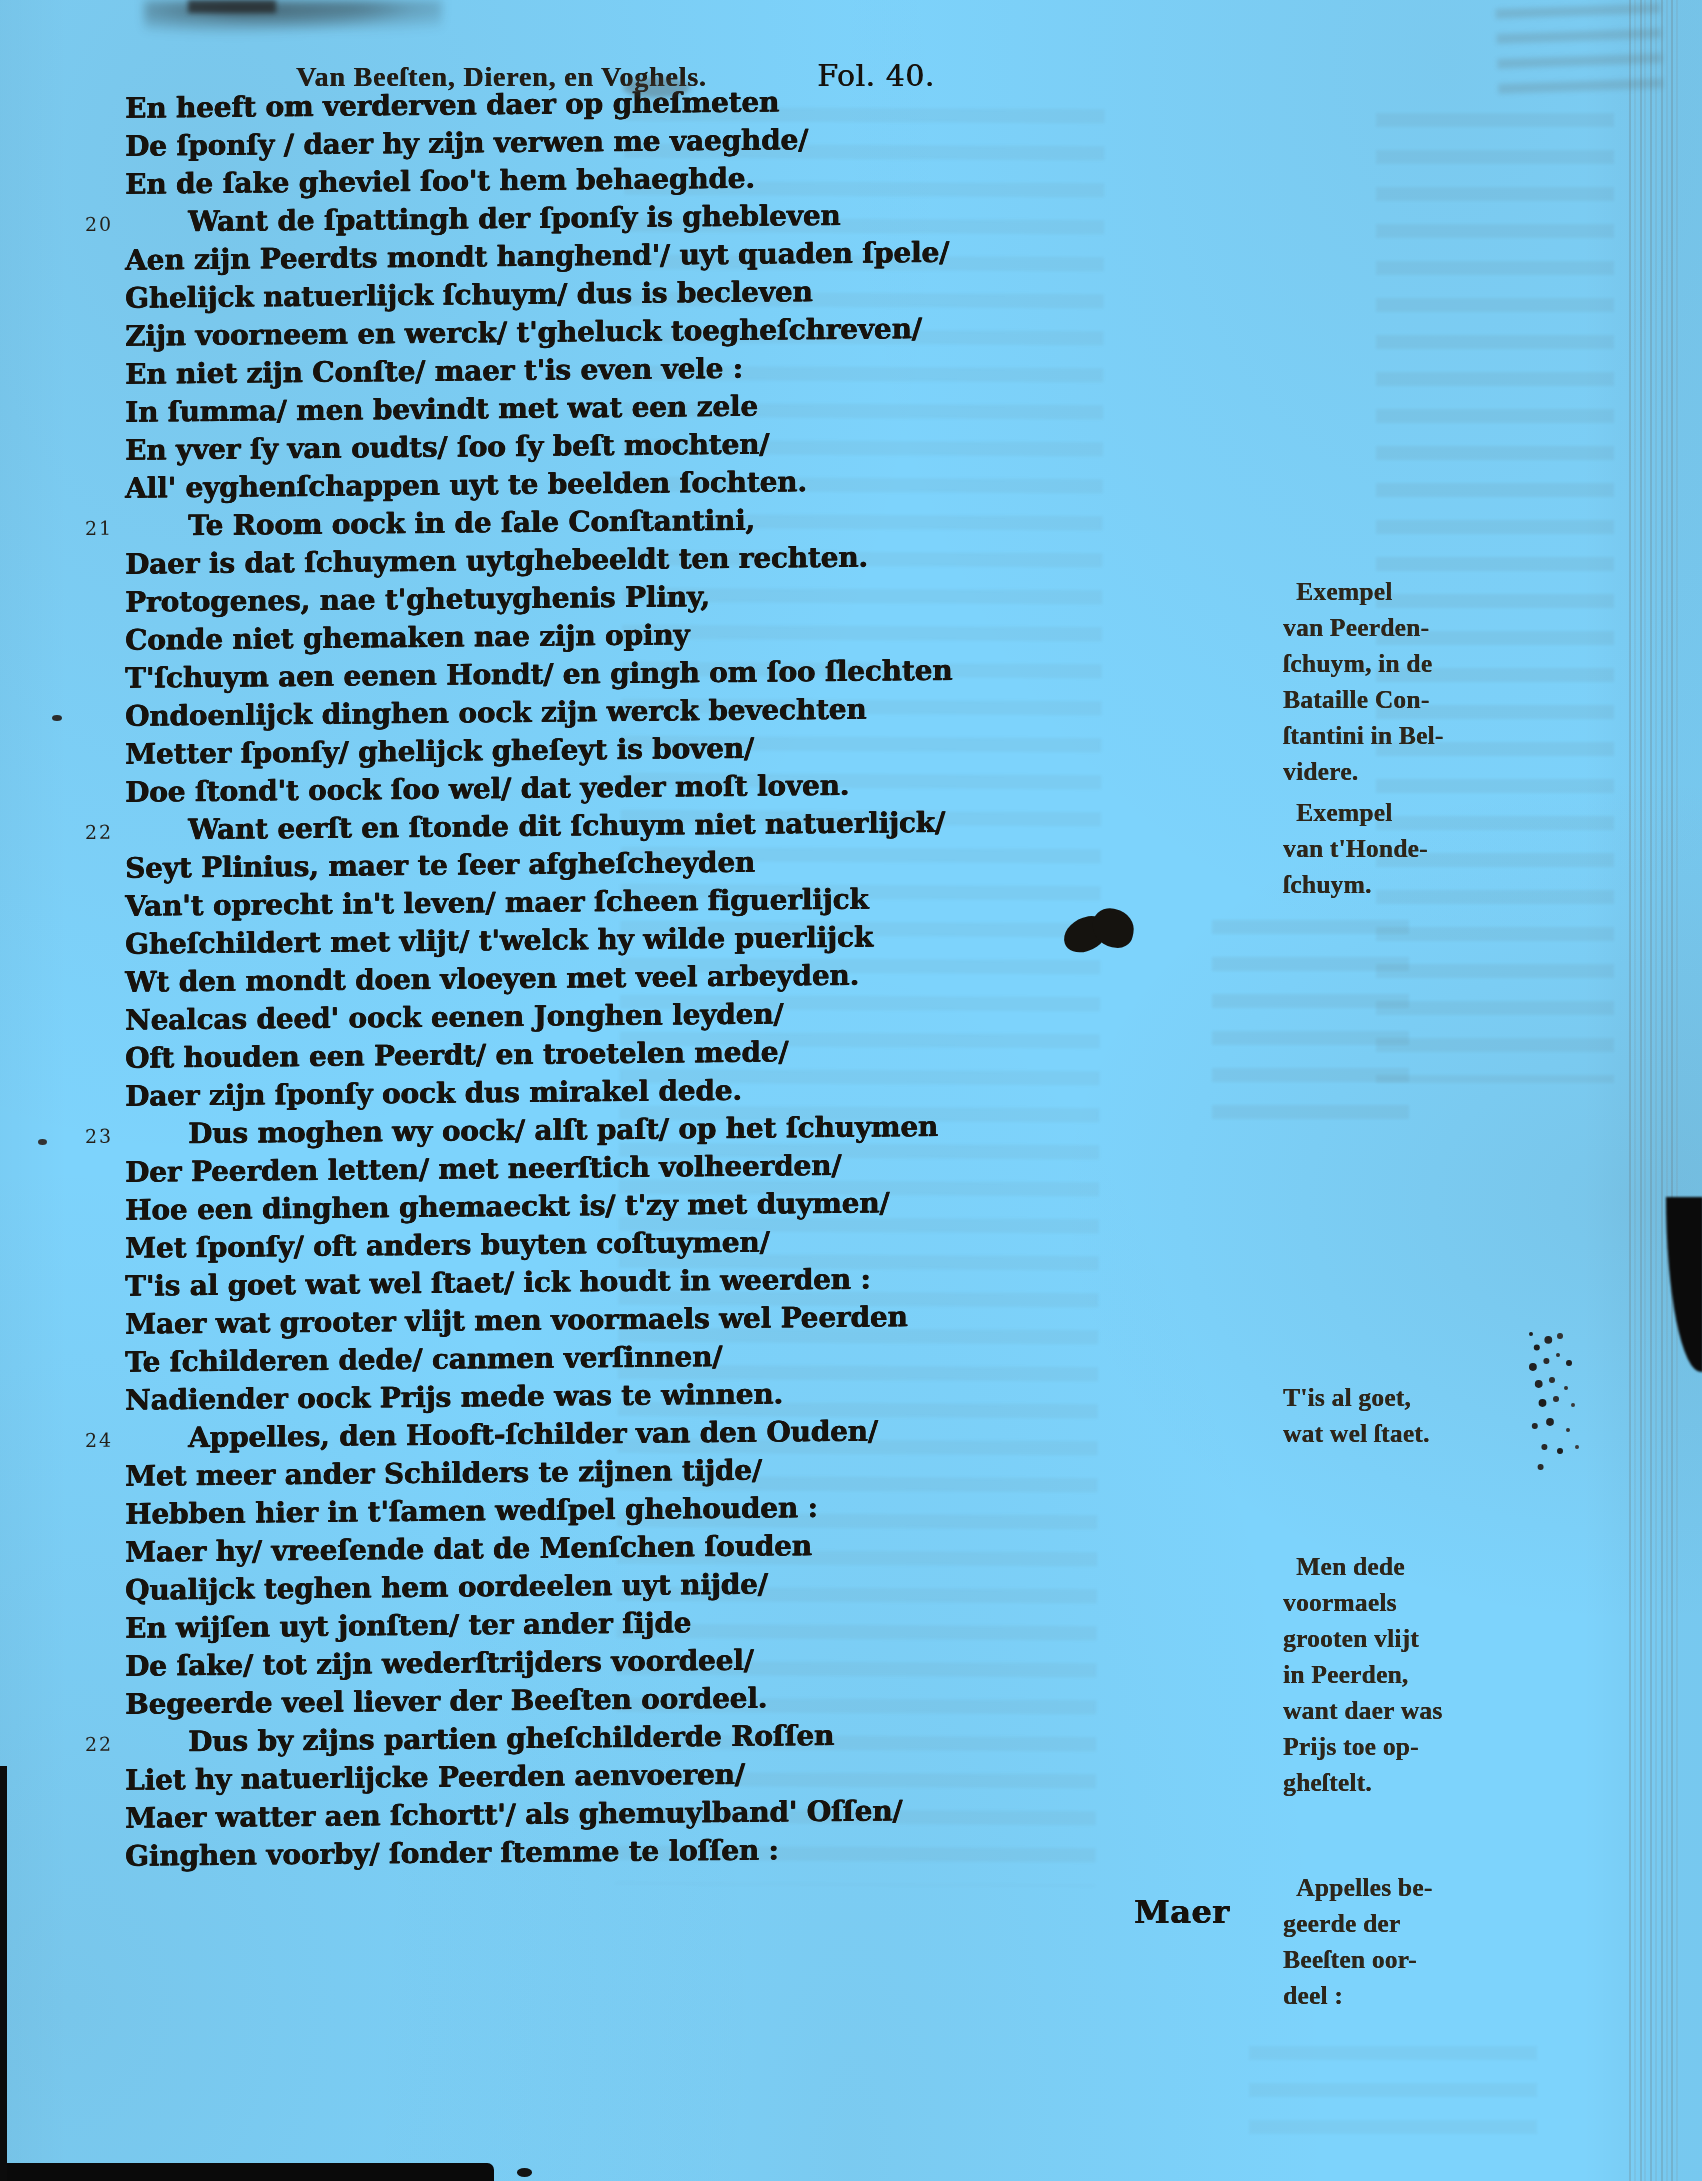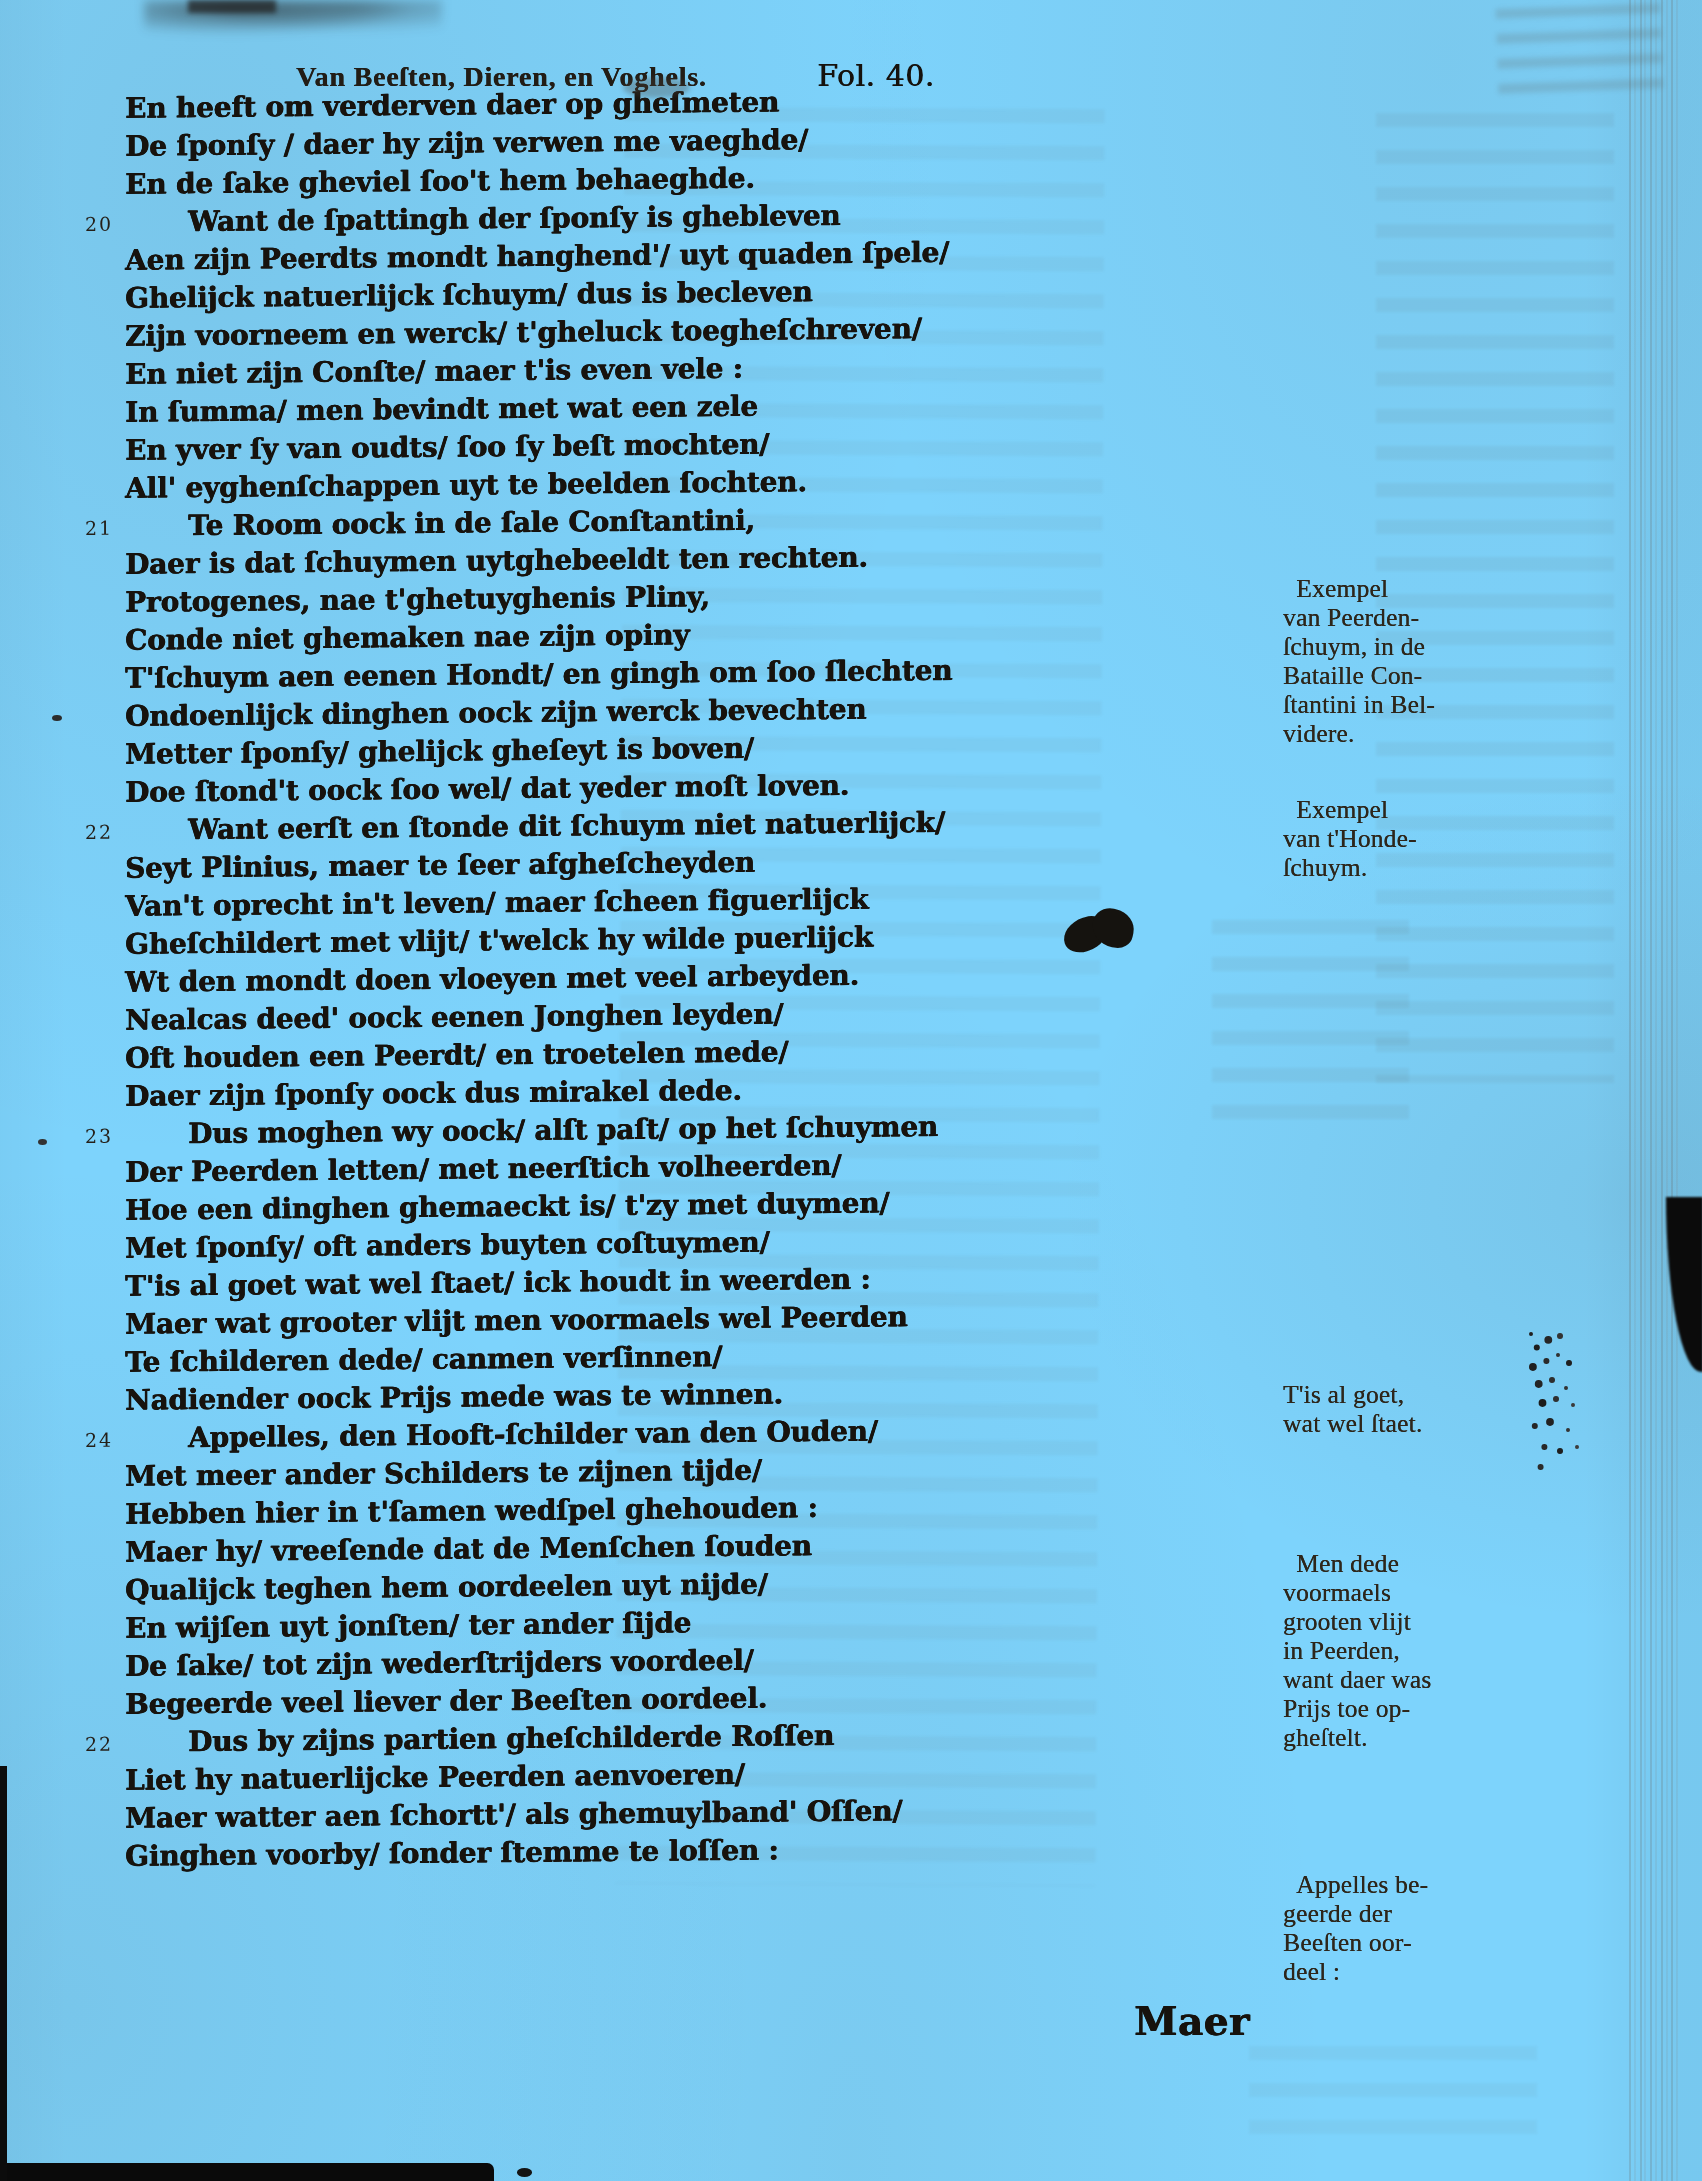--- a/index.html
+++ b/index.html
@@ -44,30 +44,30 @@
   }
   .lnum{
     position:absolute;left:0;top:1px;font-size:19px;font-weight:400;
     letter-spacing:1.9px;text-shadow:none;color:#241f18;
   }
   .ltext.indent{display:inline-block;padding-left:63px;}
 
   
   .margin-note{
     position:absolute;left:1283px;width:216px;
-    font-family:"Liberation Serif",serif;font-size:25.5px;line-height:29px;
-    font-weight:400;color:#2d261b;white-space:pre-wrap;letter-spacing:0.2px;
+    font-family:"Liberation Serif",serif;font-size:25.5px;line-height:36px;
+    font-weight:700;color:#2d261b;white-space:pre-wrap;letter-spacing:0.2px;
     text-shadow:0.2px 0 currentColor;
   }
   .mn1{top:574px;} .mn2{top:795px;} .mn3{top:1095px;}
   .mn4{top:1380px;} .mn5{top:1549px;} .mn6{top:1870px;}
 
   .catchword{
-    position:absolute;left:1134px;top:1998px;
-    font-size:39px;font-weight:bold;color:#16120d;
+    position:absolute;left:1134px;top:1893px;
+    font-size:32px;font-weight:bold;color:#16120d;
     text-shadow:0.8px 0 currentColor,0 0.3px currentColor;letter-spacing:0.5px;
   }
 
   
   .ghost{
     position:absolute;pointer-events:none;filter:blur(1.7px);
     background:repeating-linear-gradient(180deg,rgba(88,80,70,0.17) 0 14.4px,rgba(0,0,0,0) 14.4px 37px);
   }
   .ghostA{left:620px;top:108px;width:480px;height:1777px;opacity:0.33;transform:rotate(0.3deg);}
   .ghostB{left:1376px;top:113px;width:238px;height:970px;opacity:0.42;}

